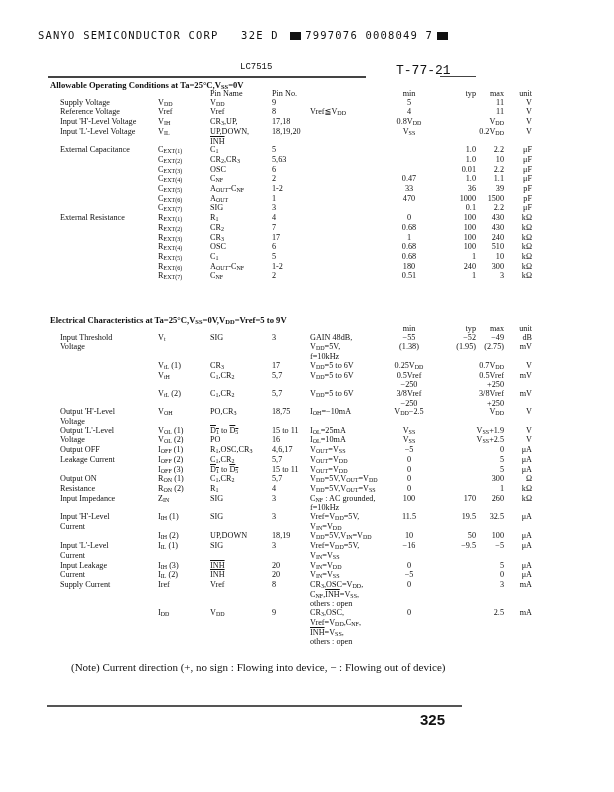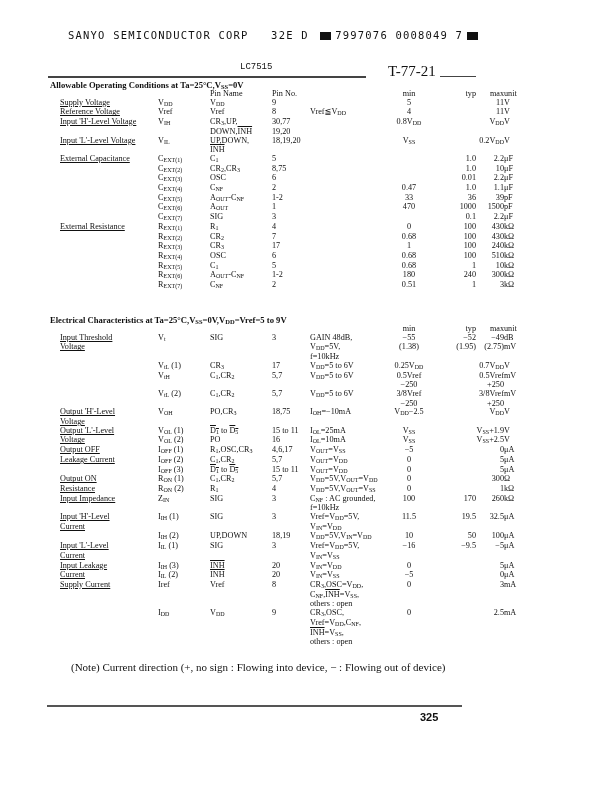--- a/index.html
+++ b/index.html
@@ -1,38 +1,38 @@
 <!DOCTYPE html>
 <html><head>
 <meta charset="utf-8">
 <style>
   html, body { margin:0; padding:0; background:#ffffff; }
   body { width:614px; height:792px; position:relative; overflow:hidden; color:#111; font-family:"Liberation Serif", "DejaVu Serif", serif; }
-  .hdr { position:absolute; left:38px; top:29px; font-family:"DejaVu Sans Mono", monospace; font-size:10.5px; letter-spacing:1.2px; white-space:pre;margin-left:30px; }
+  .hdr { position:absolute; left:38px; top:29px; font-family:"DejaVu Sans Mono", monospace; font-size:10.5px; letter-spacing:1.2px; white-space:pre; }
   .hdr .blk { display:inline-block; width:11px; height:8px; background:#111; vertical-align:middle; margin:0 4px; }
   .part { position:absolute; left:240px; top:62px; font-family:Liberation Mono, monospace; font-size:9px; }
   .rule1 { position:absolute; left:48px; top:76px; width:318px; height:1.5px; background:#444; }
-  .tcode { position:absolute; left:388px; top:63px; font-family:Liberation Serif, serif; font-size:15px; }
+  .tcode { position:absolute; left:396px; top:63px; font-family:Liberation Mono, monospace; font-size:13px; }
   .tline { position:absolute; left:440px; top:76px; width:36px; height:1px; background:#444; }
   .sec { position:absolute; left:50px; font-size:8.6px; font-weight:bold; white-space:nowrap; }
   .sec sub { font-size:6.5px; }
   table.t { position:absolute; border-collapse:collapse; font-size:8.2px; line-height:8.7px; }
   table.t td { padding:0; white-space:nowrap; vertical-align:top; }
-  .c1 { width:98px; padding-left:10px !important;text-decoration:underline; }
+  .c1 { width:98px; padding-left:10px !important; }
   .c2 { width:52px; }
   .c3 { width:62px; }
   .c4 { width:38px; }
   .c5 { width:78px; }
   .num { text-align:right; }
-  .cmin { width:42px;text-align:center; } .ctyp { width:46px; } .cmax { width:28px; } .cunit { width:28px; text-align:left; }
+  .cmin { width:42px;text-align:center; } .ctyp { width:46px; } .cmax { width:28px; } .cunit { width:28px; text-align:right; }
   sub { font-size:6px; vertical-align:-1px; }
   .ov { text-decoration:overline; }
   .note { position:absolute; left:71px; top:661px; font-size:11px; white-space:nowrap; }
   .rule2 { position:absolute; left:47px; top:705px; width:415px; height:1.5px; background:#555; }
-  .pnum { position:absolute; left:420px; top:711px; font-family:"Liberation Sans", sans-serif; font-weight:bold; font-size:11px; }
+  .pnum { position:absolute; left:420px; top:711px; font-family:"Liberation Sans", sans-serif; font-weight:bold; font-size:15px; }
 </style>
 </head>
 <body>
 
 <div class="hdr"><span>SANYO SEMICONDUCTOR CORP</span>   <span>32E D</span> <span class="blk"></span><span>7997076 0008049 7</span><span class="blk"></span></div>
 <div class="part">LC7515</div>
 <div class="rule1"></div>
 <div class="tcode">T-77-21</div>
 <div class="tline"></div>
 
@@ -70,37 +70,26 @@
         <td class="c5">Vref≦<span>V<sub>DD</sub></span></td>
         <td class="cmin num">4</td>
         <td class="ctyp num"></td>
         <td class="cmax num">11</td>
         <td class="cunit">V</td>
       </tr>
       <tr>
         <td class="c1">Input 'H'-Level Voltage</td>
         <td class="c2"><span>V<sub>IH</sub></span></td>
         <td class="c3"><span>CR<sub>3</sub></span>,UP,</td>
-        <td class="c4">30,77</td>
+        <td class="c4">17,18</td>
         <td class="c5"></td>
         <td class="cmin num">0.8<span>V<sub>DD</sub></span></td>
         <td class="ctyp num"></td>
         <td class="cmax num"><span>V<sub>DD</sub></span></td>
         <td class="cunit">V</td>
-      </tr>
-      <tr>
-        <td class="c1"></td>
-        <td class="c2"></td>
-        <td class="c3">DOWN,<span class="ov">INH</span></td>
-        <td class="c4">19,20</td>
-        <td class="c5"></td>
-        <td class="cmin num"></td>
-        <td class="ctyp num"></td>
-        <td class="cmax num"></td>
-        <td class="cunit"></td>
       </tr>
       <tr>
         <td class="c1">Input 'L'-Level Voltage</td>
         <td class="c2"><span>V<sub>IL</sub></span></td>
         <td class="c3">UP,DOWN,</td>
         <td class="c4">18,19,20</td>
         <td class="c5"></td>
         <td class="cmin num"><span>V<sub>SS</sub></span></td>
         <td class="ctyp num"></td>
         <td class="cmax num">0.2<span>V<sub>DD</sub></span></td>
@@ -125,21 +114,21 @@
         <td class="c5"></td>
         <td class="cmin num"></td>
         <td class="ctyp num">1.0</td>
         <td class="cmax num">2.2</td>
         <td class="cunit">μF</td>
       </tr>
       <tr>
         <td class="c1"></td>
         <td class="c2"><span>C<sub>EXT(2)</sub></span></td>
         <td class="c3"><span>CR<sub>2</sub></span>,<span>CR<sub>3</sub></span></td>
-        <td class="c4">8,75</td>
+        <td class="c4">5,63</td>
         <td class="c5"></td>
         <td class="cmin num"></td>
         <td class="ctyp num">1.0</td>
         <td class="cmax num">10</td>
         <td class="cunit">μF</td>
       </tr>
       <tr>
         <td class="c1"></td>
         <td class="c2"><span>C<sub>EXT(3)</sub></span></td>
         <td class="c3">OSC</td>

